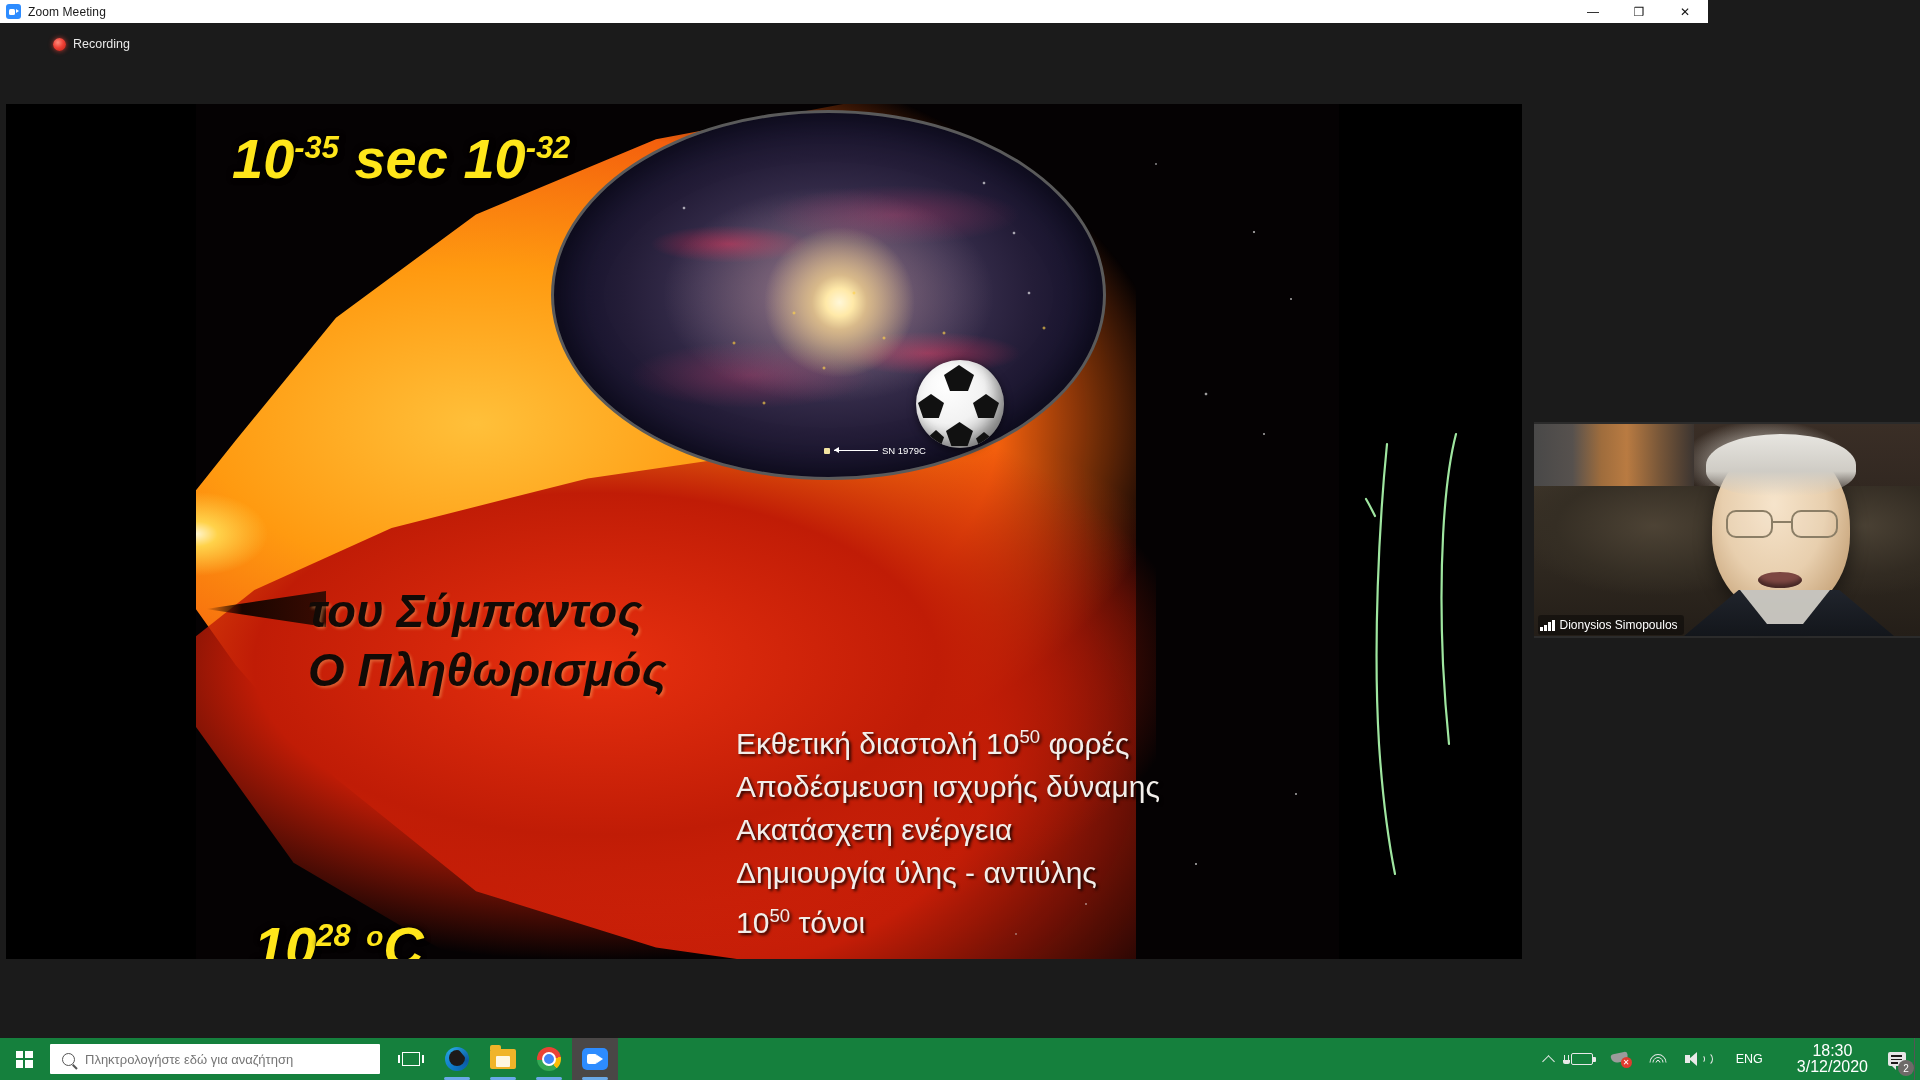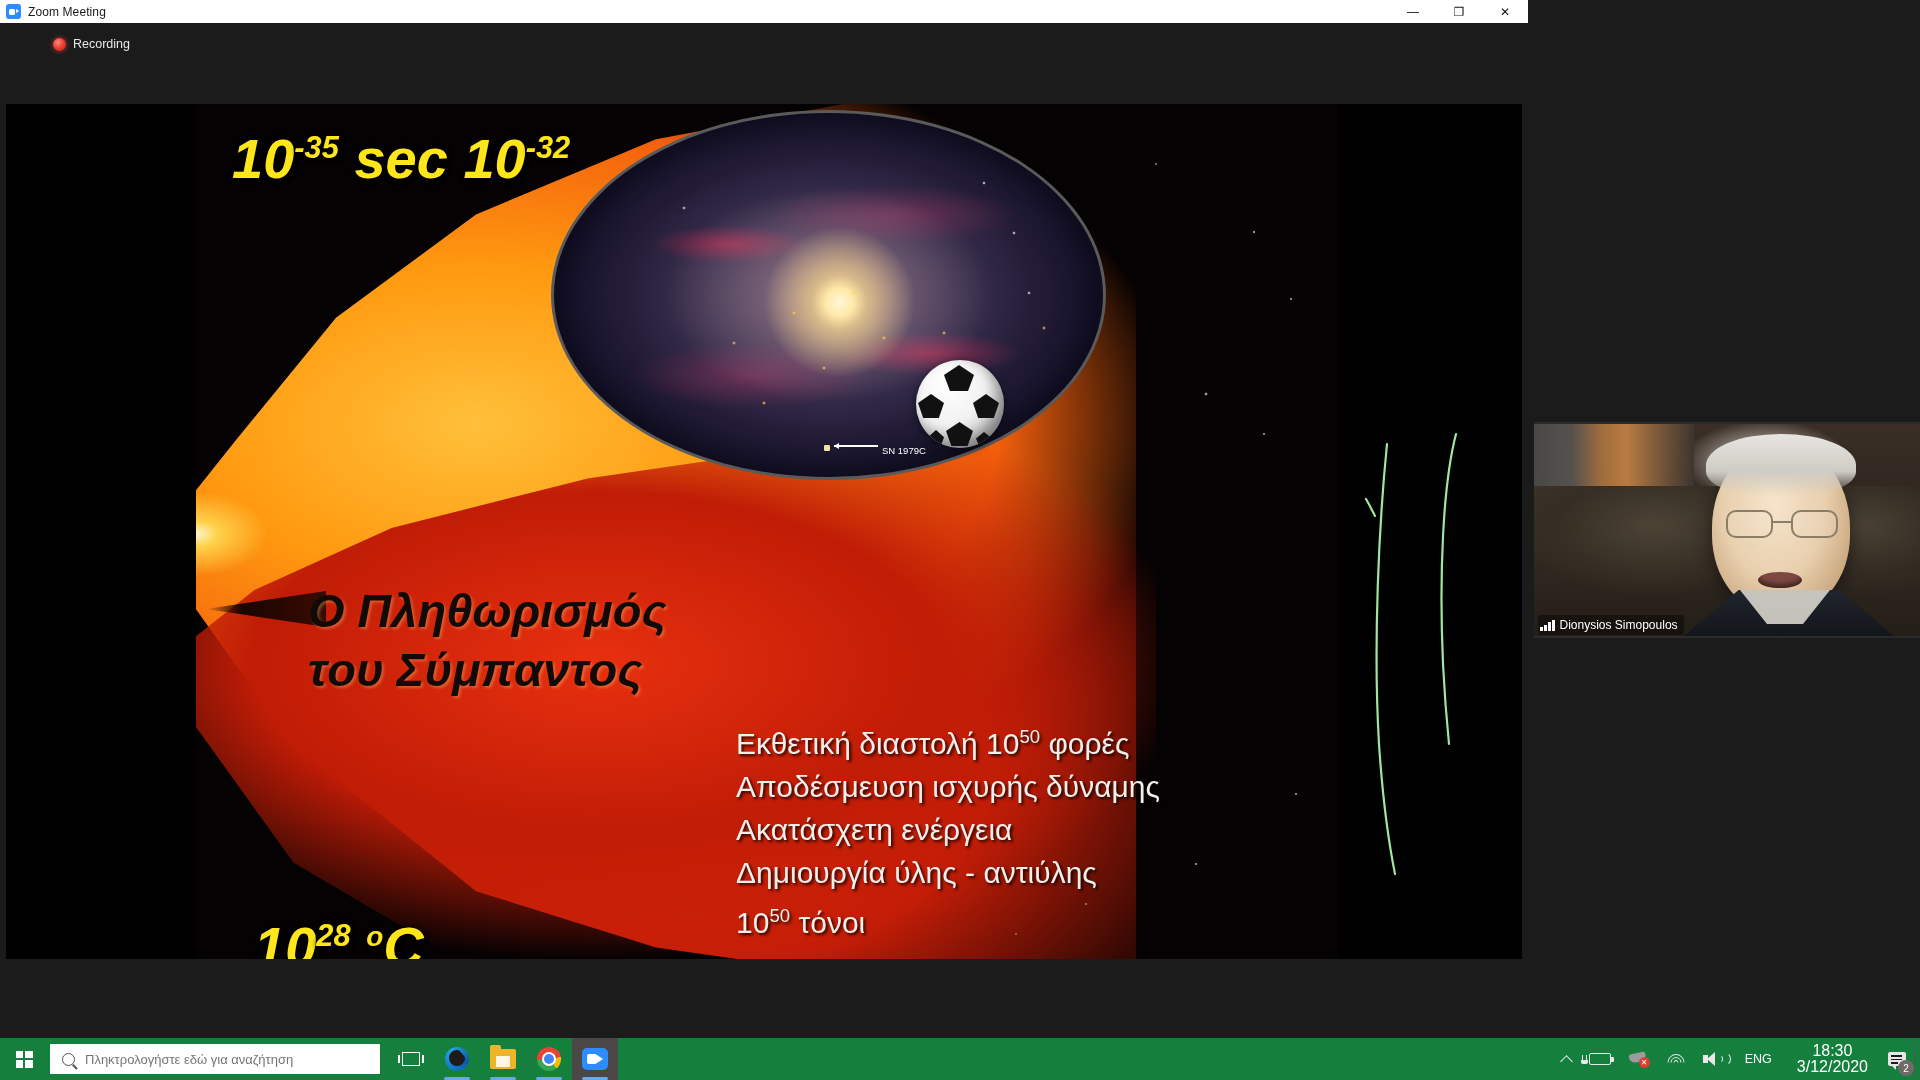--- a/index.html
+++ b/index.html
@@ -5,21 +5,21 @@
   * { margin:0; padding:0; box-sizing:border-box; }
   html,body {
     width:1920px; height:1080px; overflow:hidden;
     background:#1b1b1b;
     font-family:"Liberation Sans", sans-serif;
   }
   #app { position:relative; width:1920px; height:1080px; background:#1b1b1b; }
 
   
   .titlebar{
-    position:absolute; top:0; left:0; width:1528px; height:23px;
+    position:absolute; top:0; left:0; width:1708px; height:23px;
     background:#ffffff; display:flex; align-items:center;
   }
   .tb-icon{
     width:15px;height:15px;margin-left:6px;margin-right:7px;
     background:#2d8cff;border-radius:3px;position:relative;flex:none;
   }
   .tb-icon::before{
     content:"";position:absolute;left:3px;top:4.5px;width:6px;height:6px;
     background:#fff;border-radius:1.5px;
   }
@@ -126,21 +126,21 @@
       radial-gradient(2px 2px at 210px 290px, #ffd24a, transparent),
       radial-gradient(2px 2px at 420px 265px, #ffc92f, transparent),
       radial-gradient(2px 2px at 490px 215px, #ffd24a, transparent),
       radial-gradient(1.8px 1.8px at 130px 95px, #fff, transparent),
       radial-gradient(1.8px 1.8px at 430px 70px, #fff, transparent),
       radial-gradient(1.8px 1.8px at 460px 120px, #fff, transparent),
       radial-gradient(1.8px 1.8px at 475px 180px, #fff, transparent);
   }
   .sn-label{
     position:absolute; left:270px; top:332px;
-    display:flex; align-items:flex-start; gap:4px;
+    display:flex; align-items:center; gap:4px;
   }
   .sn-dot{ width:6px;height:6px;background:#f2e3a0;border-radius:1px;flex:none; }
   .sn-arrow{ position:relative; width:44px;height:1.5px;background:#fff; flex:none;}
   .sn-arrow::before{
     content:"";position:absolute;left:0;top:-2.5px;
     border-top:3px solid transparent;border-bottom:3px solid transparent;
     border-right:5px solid #fff;
   }
   .sn-text{ font-size:9.5px; color:#fff; font-family:"Liberation Sans",sans-serif; }
 
@@ -340,21 +340,21 @@
   .ic-wifi i:nth-child(1){ width:17px;height:17px;top:2px; }
   .ic-wifi i:nth-child(2){ width:11px;height:11px;top:5px; }
   .ic-wifi i:nth-child(3){ width:5px;height:5px;top:8px; }
   .ic-vol{ position:relative;width:20px;height:15px; }
   .ic-vol .spk{ position:absolute;left:0;top:3px;width:5px;height:8px;background:#e9e9e9; }
   .ic-vol .cone2b{ position:absolute;left:4px;top:0;width:0;height:0;
     border-top:7.5px solid transparent;border-bottom:7.5px solid transparent;border-right:8px solid #e9e9e9; }
   .ic-vol .w{ position:absolute;border:1.5px solid #e9e9e9;border-left-color:transparent;border-top-color:transparent;border-bottom-color:transparent;border-radius:50%; }
   .ic-vol .w1{ left:12px;top:3.5px;width:8px;height:8px; }
   .ic-vol .w2{ left:14px;top:0.5px;width:14px;height:14px; }
-  .tray-lang{ font-size:12.5px; color:#fff; padding:0 13px; }
+  .tray-lang{ font-size:12.5px; color:#fff; padding:0 22px; }
   .tray-clock{ display:flex;flex-direction:column;align-items:center;justify-content:center;
     font-size:16px;line-height:16px;color:#fff;padding:0 12px; }
   .tray-notif{ position:relative; padding:0 14px 0 8px; }
   .nb{ width:18px;height:14px;background:#e6e6e6;border-radius:2px;position:relative; }
   .nb::after{ content:"";position:absolute;left:3px;bottom:-4px;border-left:5px solid transparent;
     border-right:0 solid transparent;border-top:5px solid #e6e6e6; }
   .nb i{ position:absolute;left:3px;width:11px;height:1.5px;background:#1d1a19; }
   .nb i:nth-child(1){ top:3px; }
   .nb i:nth-child(2){ top:6.5px; }
   .nb i:nth-child(3){ top:10px; width:7px; }
@@ -412,22 +412,22 @@
           <i class="p p6"></i>
       </div>
 
       <div class="yellow t-time">
         <span>10</span><sup>-35</sup>
         <span>sec</span>
         <span>10</span><sup>-32</sup>
       </div>
 
       <div class="headline">
+        <div>του Σύμπαντος</div>
         <div>Ο Πληθωρισμός</div>
-        <div>του Σύμπαντος</div>
       </div>
 
       <div class="bullets">
         <div><span>Εκθετική διαστολή 10</span><sup>50</sup><span> φορές</span></div>
         <div><span>Αποδέσμευση ισχυρής δύναμης</span></div>
         <div><span>Ακατάσχετη ενέργεια</span></div>
         <div><span>Δημιουργία ύλης - αντιύλης</span></div>
         <div><span>10</span><sup>50</sup><span> τόνοι</span></div>
       </div>
 

